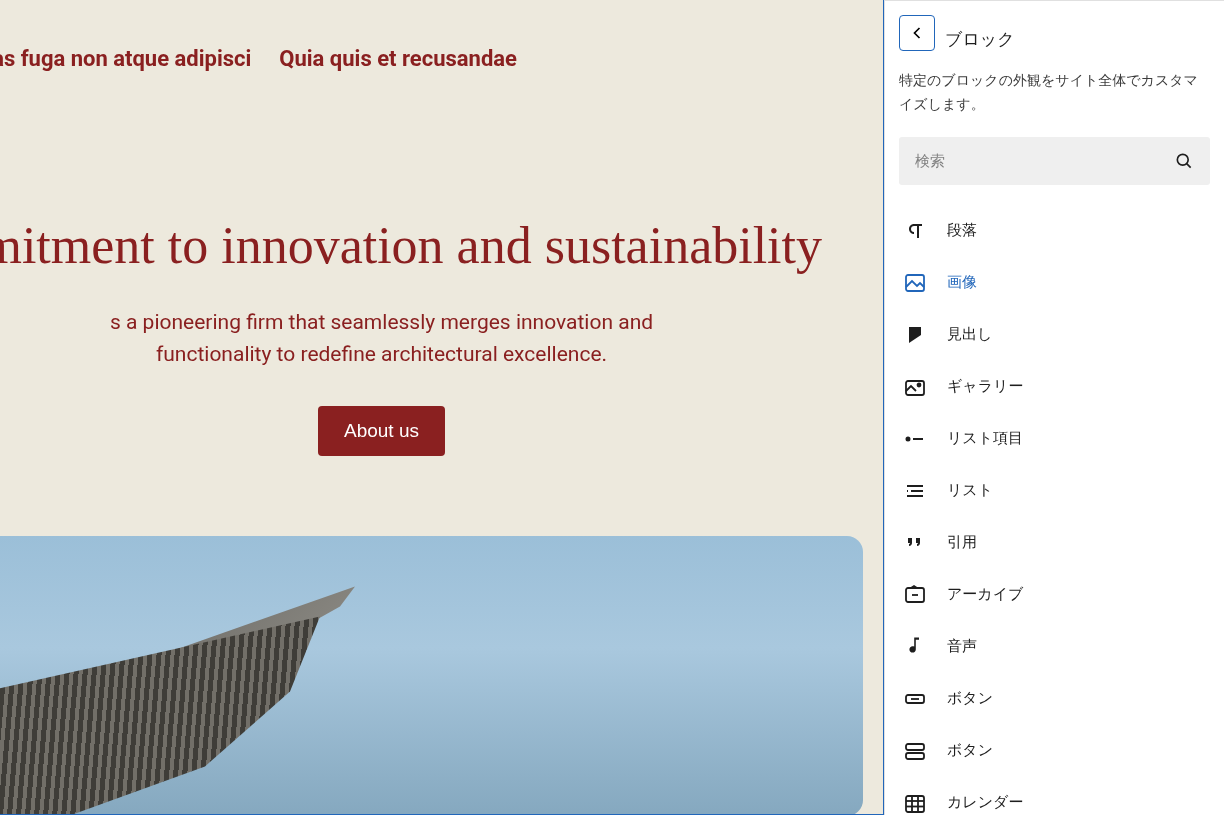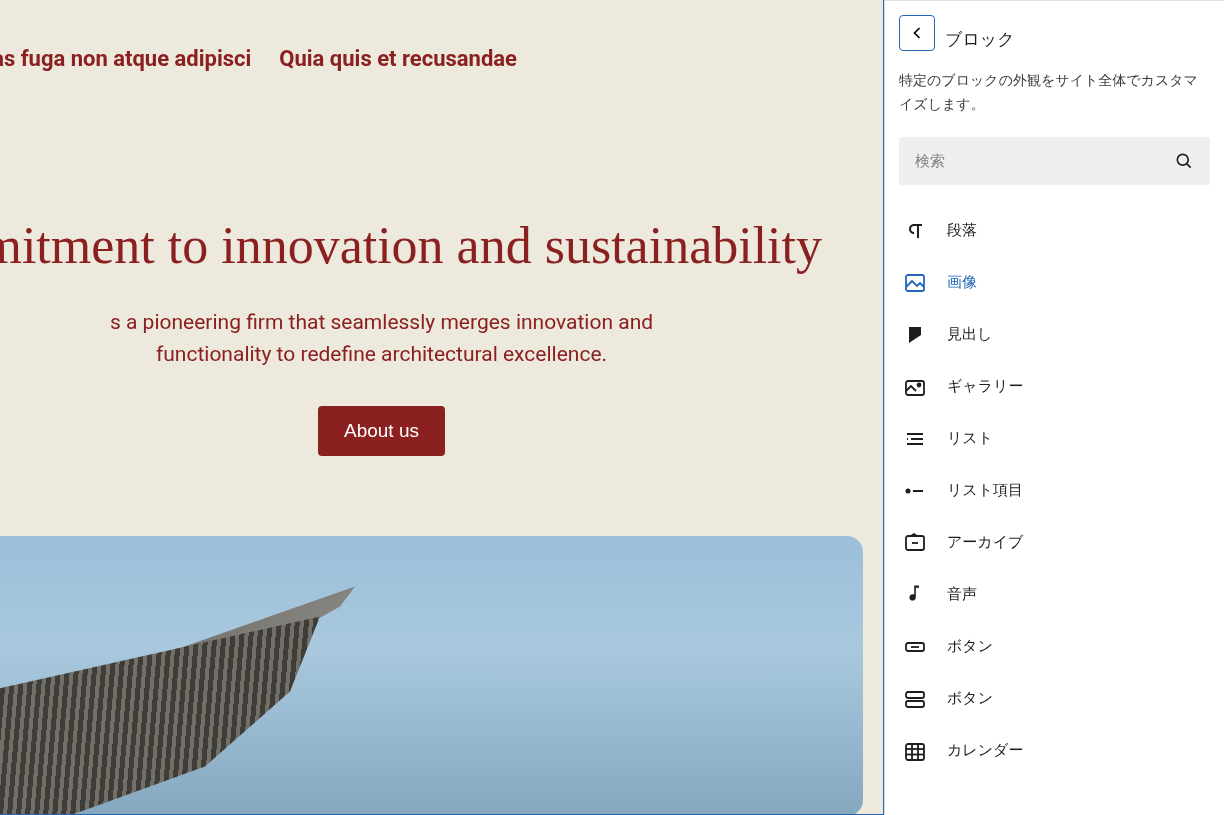--- a/index.html
+++ b/index.html
@@ -317,36 +317,44 @@
             <rect x="3" y="6" width="18" height="14" rx="2"></rect>
             <polyline points="3 16 8 11 13 16" fill="none"></polyline>
             <circle cx="16" cy="10" r="1.5" fill="currentColor"></circle>
           </svg>
         </div>
         <span class="block-label">ギャラリー</span>
       </div>
       <div class="block-item">
         <div class="block-icon">
           <svg viewBox="0 0 24 24" fill="none" stroke="currentColor" stroke-width="2">
+            <circle cx="5" cy="12" r="1.5" fill="currentColor"></circle>
+            <line x1="10" y1="12" x2="20" y2="12"></line>
+          </svg>
+        </div>
+        <span class="block-label">リスト項目</span>
+      </div>
+      <div class="block-item">
+        <div class="block-icon">
+          <svg viewBox="0 0 24 24" fill="none" stroke="currentColor" stroke-width="2">
             <line x1="4" y1="7" x2="20" y2="7"></line>
             <line x1="8" y1="12" x2="20" y2="12"></line>
             <line x1="4" y1="12" x2="5" y2="12"></line>
             <line x1="4" y1="17" x2="20" y2="17"></line>
           </svg>
         </div>
         <span class="block-label">リスト</span>
       </div>
       <div class="block-item">
         <div class="block-icon">
-          <svg viewBox="0 0 24 24" fill="none" stroke="currentColor" stroke-width="2">
-            <circle cx="5" cy="12" r="1.5" fill="currentColor"></circle>
-            <line x1="10" y1="12" x2="20" y2="12"></line>
-          </svg>
-        </div>
-        <span class="block-label">リスト項目</span>
+          <svg viewBox="0 0 24 24" fill="currentColor">
+            <path d="M5 7H9V12C9 13.5 8 15 6 15V13C7 13 7 12 7 12H5V7M13 7H17V12C17 13.5 16 15 14 15V13C15 13 15 12 15 12H13V7Z"></path>
+          </svg>
+        </div>
+        <span class="block-label">引用</span>
       </div>
       <div class="block-item">
         <div class="block-icon">
           <svg viewBox="0 0 24 24" fill="none" stroke="currentColor" stroke-width="1.8">
             <rect x="3" y="5" width="18" height="14" rx="2"></rect>
             <polyline points="8 5 11 3 14 5" fill="none"></polyline>
             <line x1="9" y1="12" x2="15" y2="12"></line>
           </svg>
         </div>
         <span class="block-label">アーカイブ</span>

